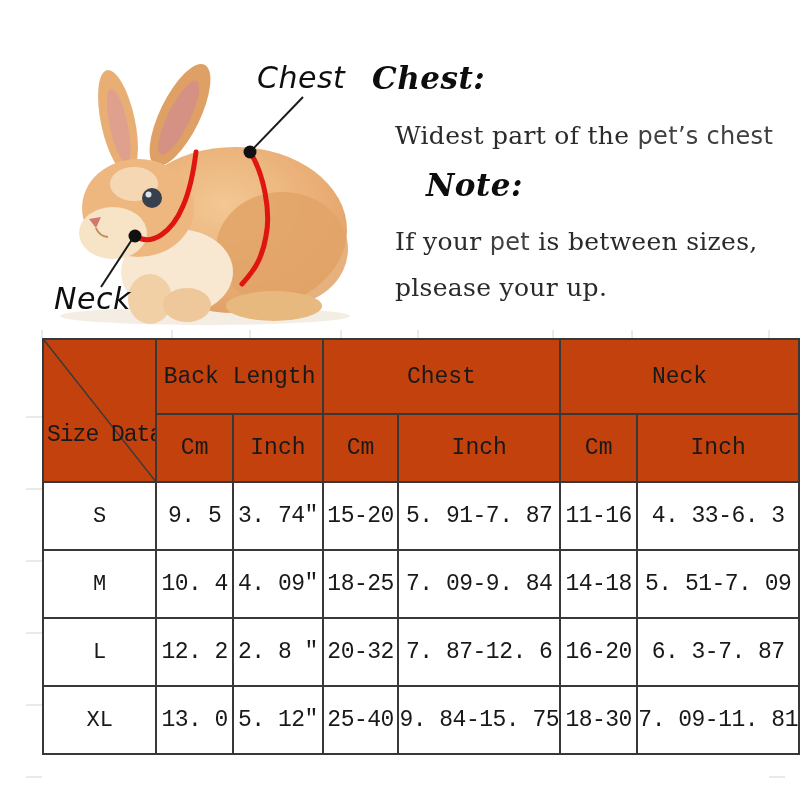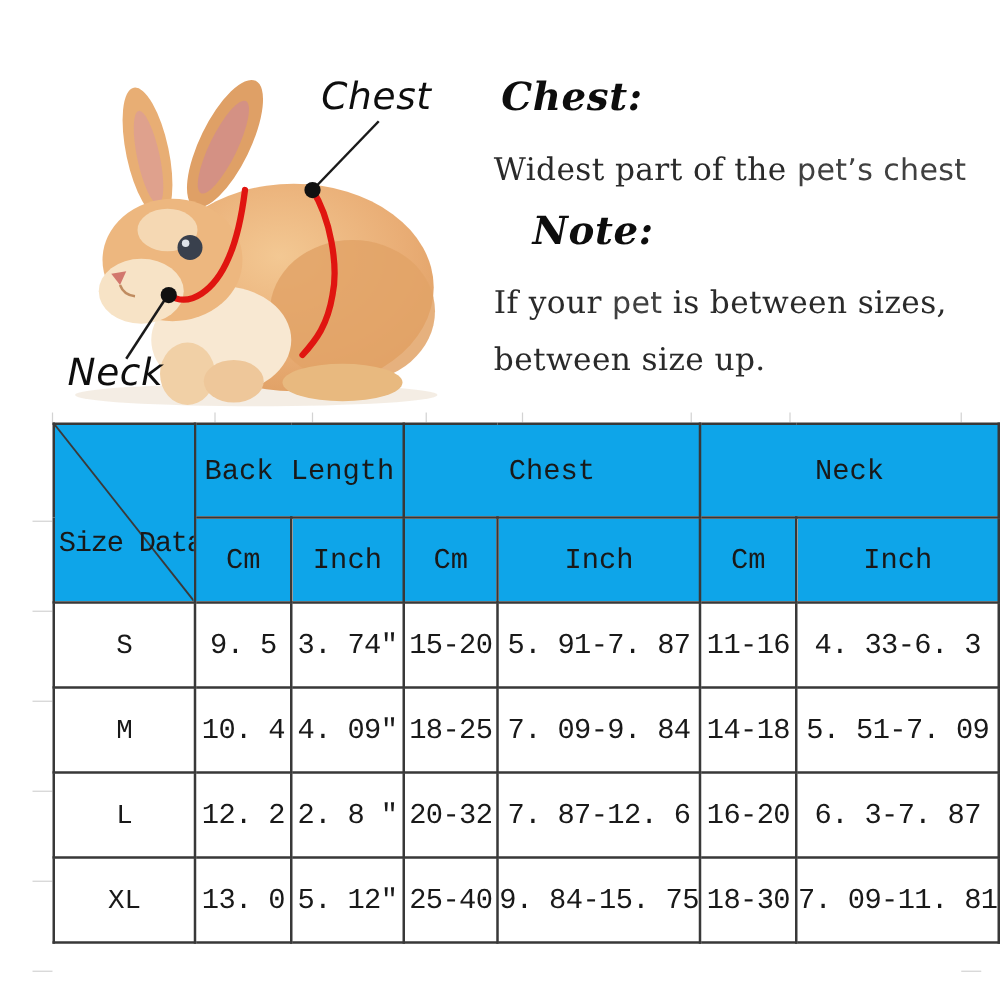--- a/index.html
+++ b/index.html
@@ -22,37 +22,37 @@
   
   .info-heading{
     font:italic 700 31px "DejaVu Serif",serif;color:#0d0d0d;
     white-space:nowrap;letter-spacing:.5px;
   }
   .info-line{
     font:25px "DejaVu Serif",serif;color:#2a2a2a;
     white-space:nowrap;letter-spacing:.3px;
   }
   .info-line .sans{font-family:"DejaVu Sans",sans-serif;font-size:24px;color:#404040;}
-  #chest-heading{left:401px;top:60px;text-align:center;}
+  #chest-heading{left:372px;top:60px;text-align:center;}
   #chest-desc{left:395px;top:121px;}
   #note-heading{left:393px;top:167px;margin-left:33px;}
   #note-line1{left:395px;top:227px;}
   #note-line2{left:395px;top:273px;}
 
   
   #size-table{
     position:absolute;left:42px;top:338px;z-index:2;
     border-collapse:collapse;table-layout:fixed;background:#ffffff;
     font-family:"Liberation Mono",monospace;color:#191919;
   }
   #size-table td{
     border:2px solid #383838;text-align:center;padding:0;
     font-size:23px;letter-spacing:-.5px;white-space:nowrap;overflow:hidden;
   }
-  #size-table tr.h1 td,#size-table tr.h2 td{background:#0ea5e9;font-size:23px;letter-spacing:0;}
+  #size-table tr.h1 td,#size-table tr.h2 td{background:#c2410c;font-size:23px;letter-spacing:0;}
   #size-table tr.h1{height:75px;}
   #size-table tr.h2{height:68px;}
   #size-table tr.data{height:68px;}
   #size-table td.corner{position:relative;padding:0;}
   #size-table td.corner svg{position:absolute;left:0;top:0;width:100%;height:100%;}
   #size-table td.corner .corner-text{
     position:absolute;left:3px;top:50%;transform:translateY(-50%);
     font-size:23px;letter-spacing:-1px;white-space:nowrap;margin-top:24px;
   }
   #size-table td.rowlabel{font-size:22px;letter-spacing:0;}
@@ -142,21 +142,21 @@
 <div id="neck-diagram-label" class="abs diagram-label">Neck</div>
 
 <div id="chest-heading" class="abs info-heading">Chest:</div>
 
 <div id="chest-desc" class="abs info-line"><span>Widest part of the </span><span class="sans">pet’s chest</span></div>
 
 <div id="note-heading" class="abs info-heading">Note:</div>
 
 <div id="note-line1" class="abs info-line"><span>If your </span><span class="sans">pet</span><span> is between sizes,</span></div>
 
-<div id="note-line2" class="abs info-line">between size up.</div>
+<div id="note-line2" class="abs info-line">plsease your up.</div>
 
 <table id="size-table">
   <colgroup>
     <col style="width:130px">
       <col style="width:78px">
       <col style="width:91px">
     <col style="width:77px">
       <col style="width:135px">
       <col style="width:79px">
       <col style="width:137px">

